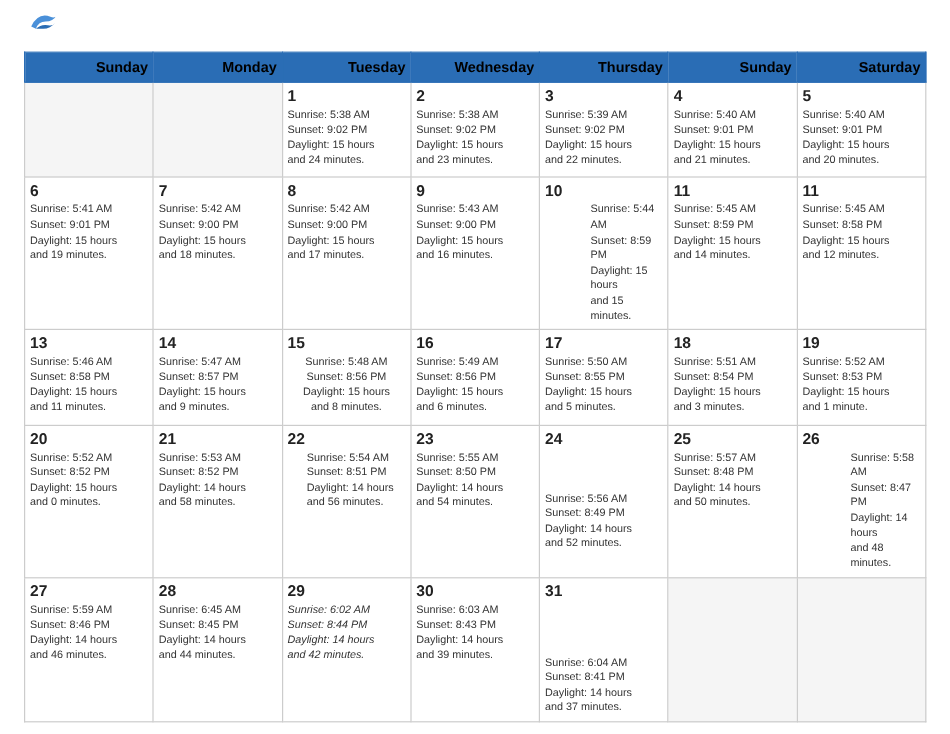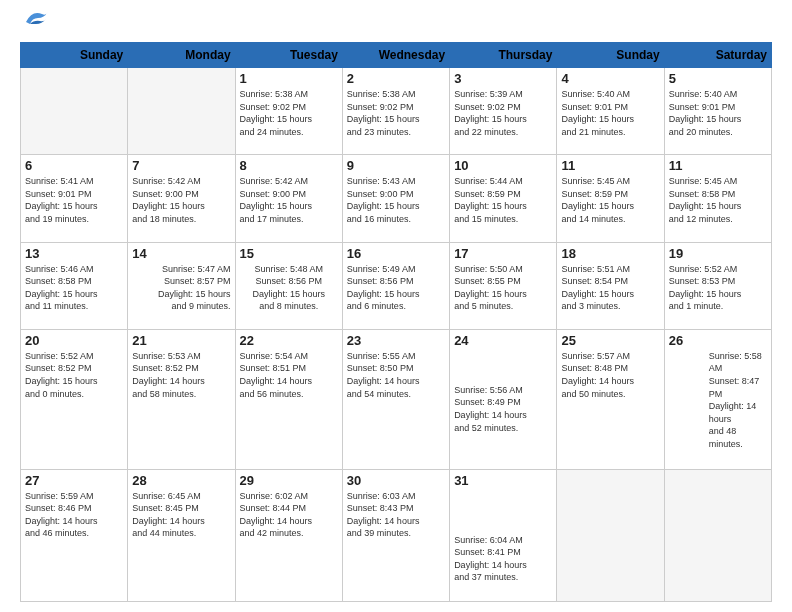--- a/index.html
+++ b/index.html
@@ -184,21 +184,21 @@
           </td>
           <td>
             <span class="day-number">9</span>
             <div class="day-info" style="white-space: pre-line;">Sunrise: 5:43 AM
 Sunset: 9:00 PM
 Daylight: 15 hours
 and 16 minutes.</div>
           </td>
           <td>
             <span class="day-number">10</span>
-            <div class="day-info" style="white-space: pre-line;">Sunrise: 5:44 AM
+            <div class="day-info" style="white-space: pre-line; margin-left: 38px;">Sunrise: 5:44 AM
 Sunset: 8:59 PM
 Daylight: 15 hours
 and 15 minutes.</div>
           </td>
           <td>
             <span class="day-number">11</span>
             <div class="day-info" style="white-space: pre-line;">Sunrise: 5:45 AM
 Sunset: 8:59 PM
 Daylight: 15 hours
 and 14 minutes.</div>
@@ -214,21 +214,21 @@
         <tr>
           <td>
             <span class="day-number">13</span>
             <div class="day-info" style="white-space: pre-line;">Sunrise: 5:46 AM
 Sunset: 8:58 PM
 Daylight: 15 hours
 and 11 minutes.</div>
           </td>
           <td>
             <span class="day-number">14</span>
-            <div class="day-info" style="white-space: pre-line; text-align: right;">Sunrise: 5:47 AM
+            <div class="day-info" style="white-space: pre-line;">Sunrise: 5:47 AM
 Sunset: 8:57 PM
 Daylight: 15 hours
 and 9 minutes.</div>
           </td>
           <td>
             <span class="day-number">15</span>
             <div class="day-info" style="white-space: pre-line; text-align: center;">Sunrise: 5:48 AM
 Sunset: 8:56 PM
 Daylight: 15 hours
 and 8 minutes.</div>
@@ -272,21 +272,21 @@
           </td>
           <td>
             <span class="day-number">21</span>
             <div class="day-info" style="white-space: pre-line;">Sunrise: 5:53 AM
 Sunset: 8:52 PM
 Daylight: 14 hours
 and 58 minutes.</div>
           </td>
           <td>
             <span class="day-number">22</span>
-            <div class="day-info" style="white-space: pre-line;">Sunrise: 5:54 AM
+            <div class="day-info" style="white-space: pre-line; margin-left: 16px;">Sunrise: 5:54 AM
 Sunset: 8:51 PM
 Daylight: 14 hours
 and 56 minutes.</div>
           </td>
           <td>
             <span class="day-number">23</span>
             <div class="day-info" style="white-space: pre-line;">Sunrise: 5:55 AM
 Sunset: 8:50 PM
 Daylight: 14 hours
 and 54 minutes.</div>
@@ -323,21 +323,21 @@
           </td>
           <td>
             <span class="day-number">28</span>
             <div class="day-info" style="white-space: pre-line;">Sunrise: 6:45 AM
 Sunset: 8:45 PM
 Daylight: 14 hours
 and 44 minutes.</div>
           </td>
           <td>
             <span class="day-number">29</span>
-            <div class="day-info" style="white-space: pre-line;">Sunrise: 6:02 AM
+            <div class="day-info" style="white-space: pre-line; font-style: italic;">Sunrise: 6:02 AM
 Sunset: 8:44 PM
 Daylight: 14 hours
 and 42 minutes.</div>
           </td>
           <td>
             <span class="day-number">30</span>
             <div class="day-info" style="white-space: pre-line;">Sunrise: 6:03 AM
 Sunset: 8:43 PM
 Daylight: 14 hours
 and 39 minutes.</div>

